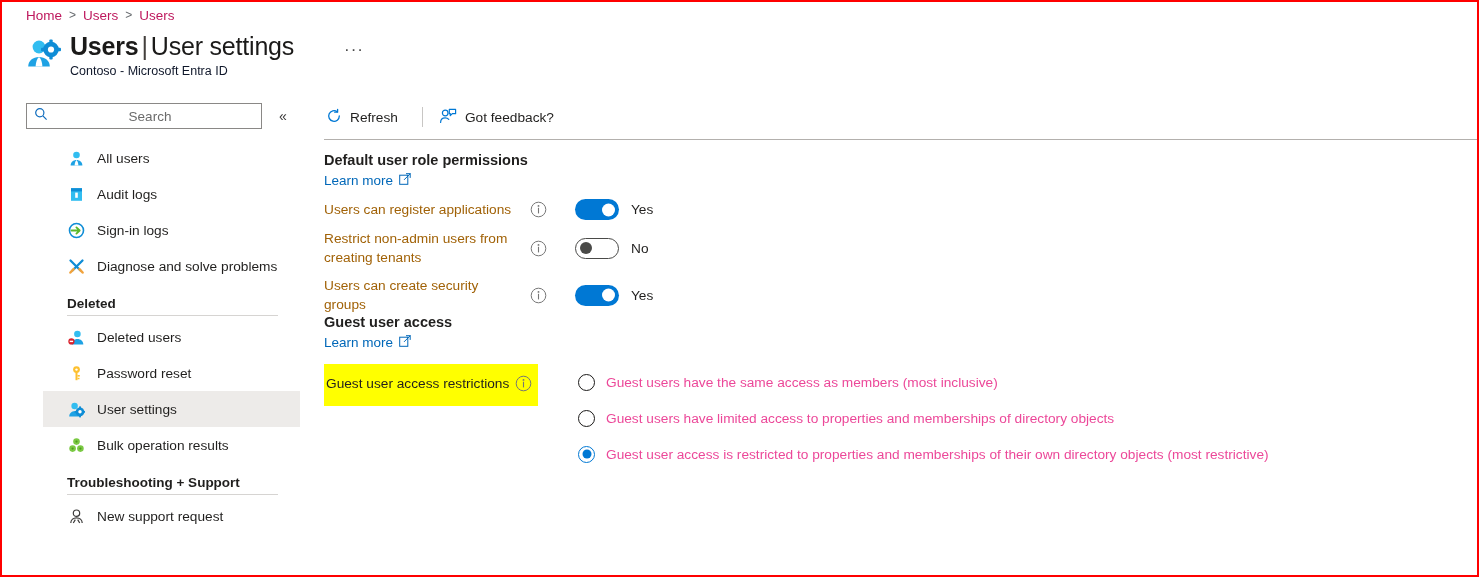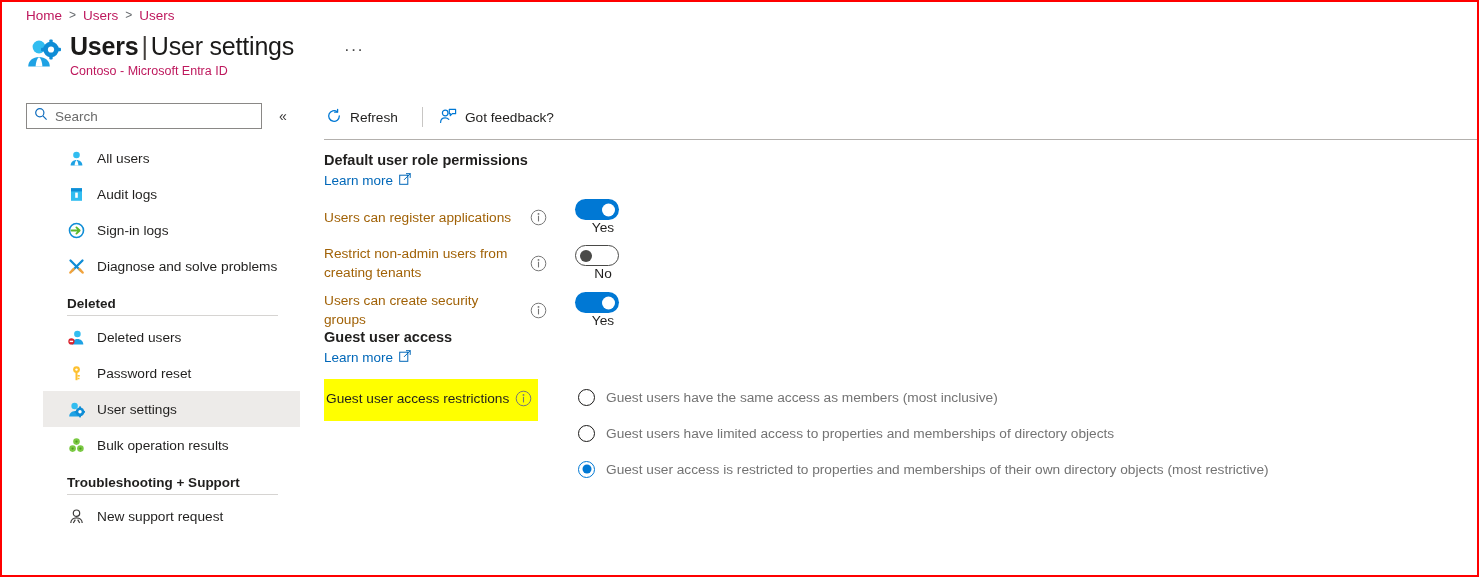--- a/index.html
+++ b/index.html
@@ -61,21 +61,21 @@
     color: #1b1a19;
     font-weight: 600;
     line-height: 32px;
     letter-spacing: -0.2px;
     white-space: nowrap;
   }
   .title-main .divider-bar { font-weight: 300; color: #44403d; margin: 0 3px; }
   .title-main .sub-part { font-weight: 400; }
   .title-sub {
     font-size: 12.5px;
-    color: #be185d;
+    color: #0f172a;
     margin-top: 2px;
     white-space: nowrap;
   }
   .ellipsis-btn {
     position: absolute;
     left: 336px;
     top: 38px;
     font-size: 17px;
     color: #4a4a4a;
     letter-spacing: 1px;
@@ -104,20 +104,21 @@
   .search-box svg { flex: none; }
   .search-input {
     border: 0;
     outline: 0;
     margin-left: 7px;
     font-size: 13.5px;
     font-family: "Liberation Sans", sans-serif;
     color: #323130;
     width: 190px;
     background: transparent;
+    text-align: center;
   }
   .search-input::placeholder { color: #6b6b6b; }
   .collapse-btn {
     margin-left: 13px;
     color: #3b3a39;
     font-size: 14px;
     cursor: pointer;
     line-height: 1;
     padding: 2px 4px;
   }
@@ -233,21 +234,20 @@
     font-size: 13.7px;
     color: #a16207;
     line-height: 19px;
   }
   .info-ico { width: 17px; height: 17px; flex: none; margin-left: 6px; cursor: pointer; }
 
   .toggle-area {
     display: flex;
     align-items: center;
     margin-left: 28px;
-    flex-direction: column;
   }
   .toggle {
     width: 44px;
     height: 21px;
     border-radius: 11px;
     position: relative;
     cursor: pointer;
     flex: none;
   }
   .toggle.on { background: #0078d4; }
@@ -309,21 +309,21 @@
   .radio.checked { border-color: #0078d4; border-width: 1.6px; }
   .radio.checked::after {
     content: "";
     position: absolute;
     width: 9px; height: 9px;
     border-radius: 50%;
     background: #0078d4;
     top: 50%; left: 50%;
     transform: translate(-50%, -50%);
   }
-  .radio-label { font-size: 13.7px; color: #737373; white-space: nowrap; }
+  .radio-label { font-size: 13.7px; color: #ec4899; white-space: nowrap; }
 </style>
 </head>
 <body>
 
 <div class="screen">
 
   <div class="breadcrumb">
     <span class="crumb">Home</span>
     <span class="crumb-sep">&gt;</span>
     <span class="crumb">Users</span>

